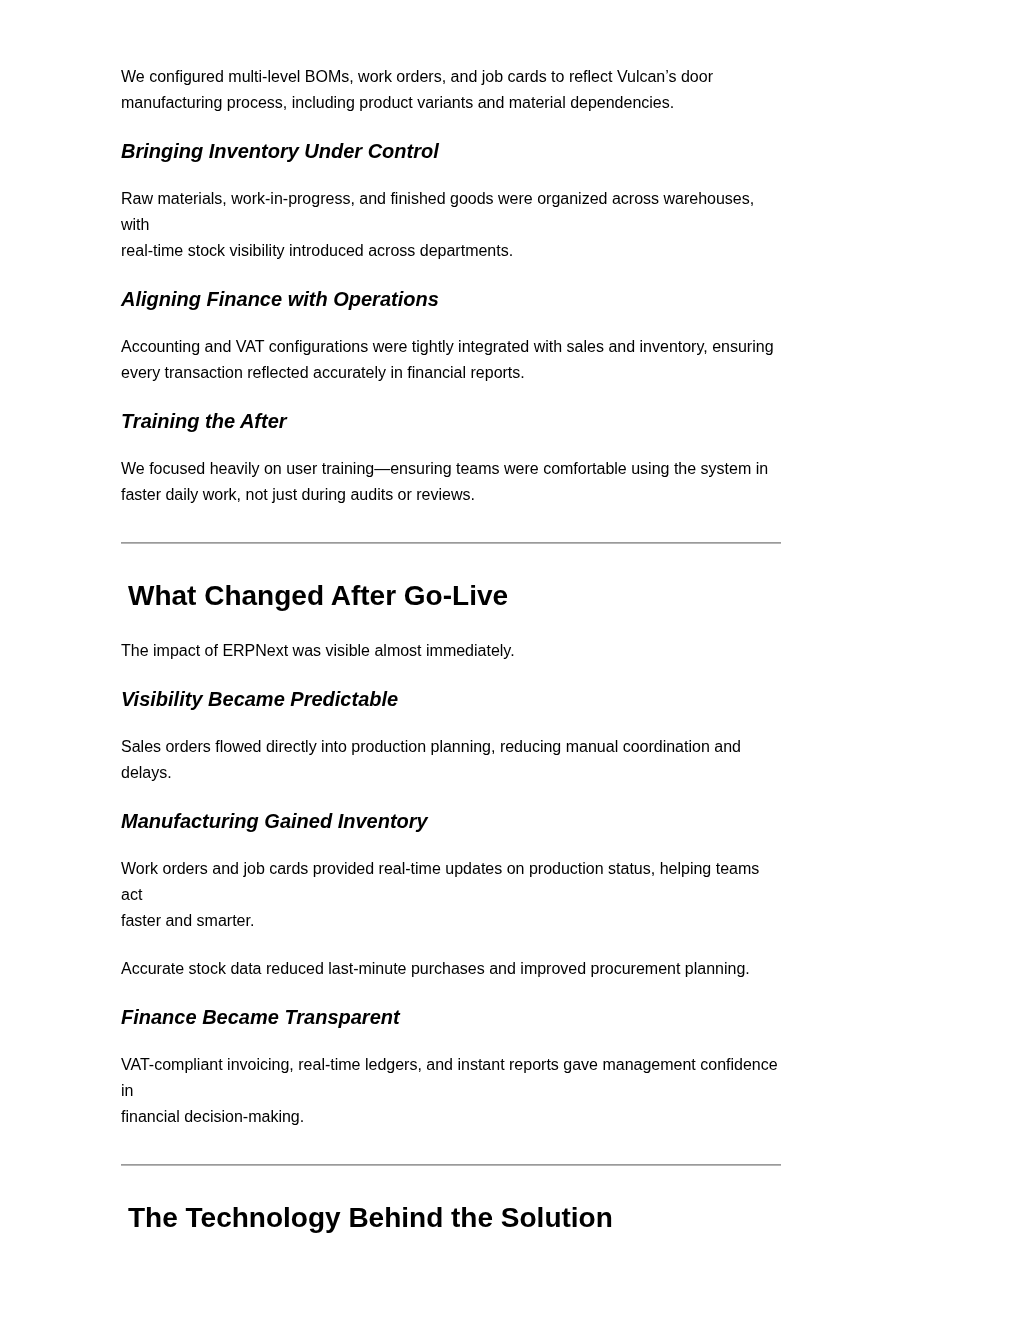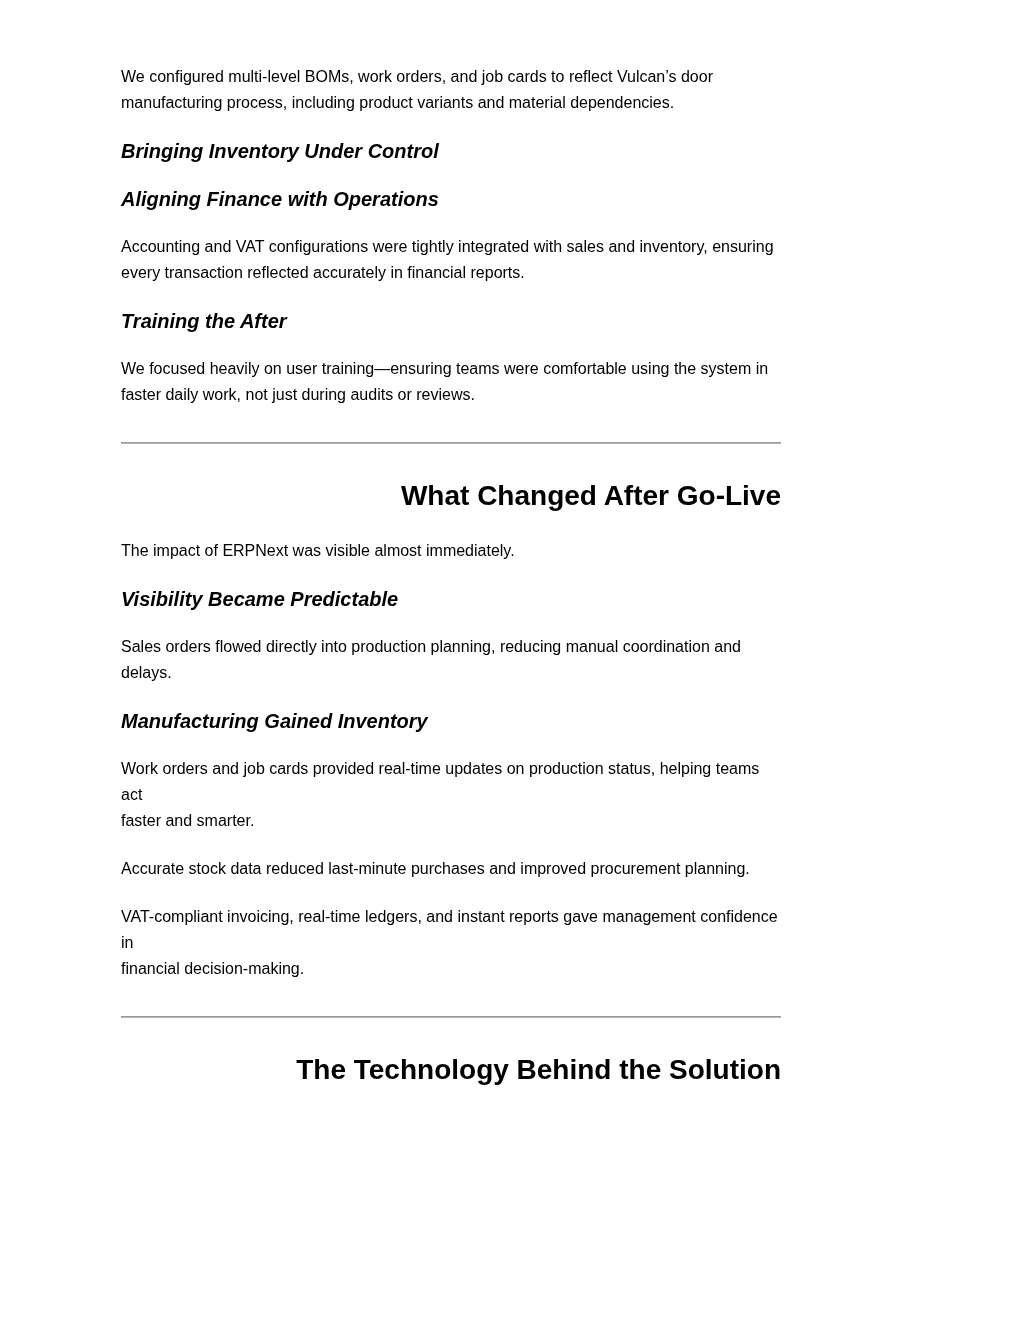--- a/index.html
+++ b/index.html
@@ -33,50 +33,52 @@
     line-height: 26px;
     font-weight: bold;
     margin: 0 0 22px 0;
     font-style: italic;
   }
   .blk-h1 {
     font-size: 28px;
     line-height: 36px;
     font-weight: bold;
     margin: 0 0 24px 7px;
-    text-align: right;
   }
   .blk-hr {
     height: 2px;
     border: 0;
     margin: 34px 0;
     background: linear-gradient(to bottom, #8c8c8c, #c4c4c4);
   }
 </style>
 </head>
 <body>
 
 <div class="page">
   <main>
       <p class="blk-p">We configured multi-level BOMs, work orders, and job cards to reflect Vulcan’s door
 manufacturing process, including product variants and material dependencies.</p>
       <h3 class="blk-h3">Bringing Inventory Under Control</h3>
+      <p class="blk-p">Raw materials, work-in-progress, and finished goods were organized across warehouses, with
+real-time stock visibility introduced across departments.</p>
       <h3 class="blk-h3">Aligning Finance with Operations</h3>
       <p class="blk-p">Accounting and VAT configurations were tightly integrated with sales and inventory, ensuring
 every transaction reflected accurately in financial reports.</p>
       <h3 class="blk-h3">Training the After</h3>
       <p class="blk-p">We focused heavily on user training—ensuring teams were comfortable using the system in
 faster daily work, not just during audits or reviews.</p>
       <div class="blk-hr"></div>
       <h1 class="blk-h1">What Changed After Go-Live</h1>
       <p class="blk-p">The impact of ERPNext was visible almost immediately.</p>
       <h3 class="blk-h3">Visibility Became Predictable</h3>
       <p class="blk-p">Sales orders flowed directly into production planning, reducing manual coordination and delays.</p>
       <h3 class="blk-h3">Manufacturing Gained Inventory</h3>
       <p class="blk-p">Work orders and job cards provided real-time updates on production status, helping teams act
 faster and smarter.</p>
       <p class="blk-p">Accurate stock data reduced last-minute purchases and improved procurement planning.</p>
+      <h3 class="blk-h3">Finance Became Transparent</h3>
       <p class="blk-p">VAT-compliant invoicing, real-time ledgers, and instant reports gave management confidence in
 financial decision-making.</p>
       <div class="blk-hr"></div>
       <h1 class="blk-h1">The Technology Behind the Solution</h1>
     </main>
 </div>
 
 </body></html>

